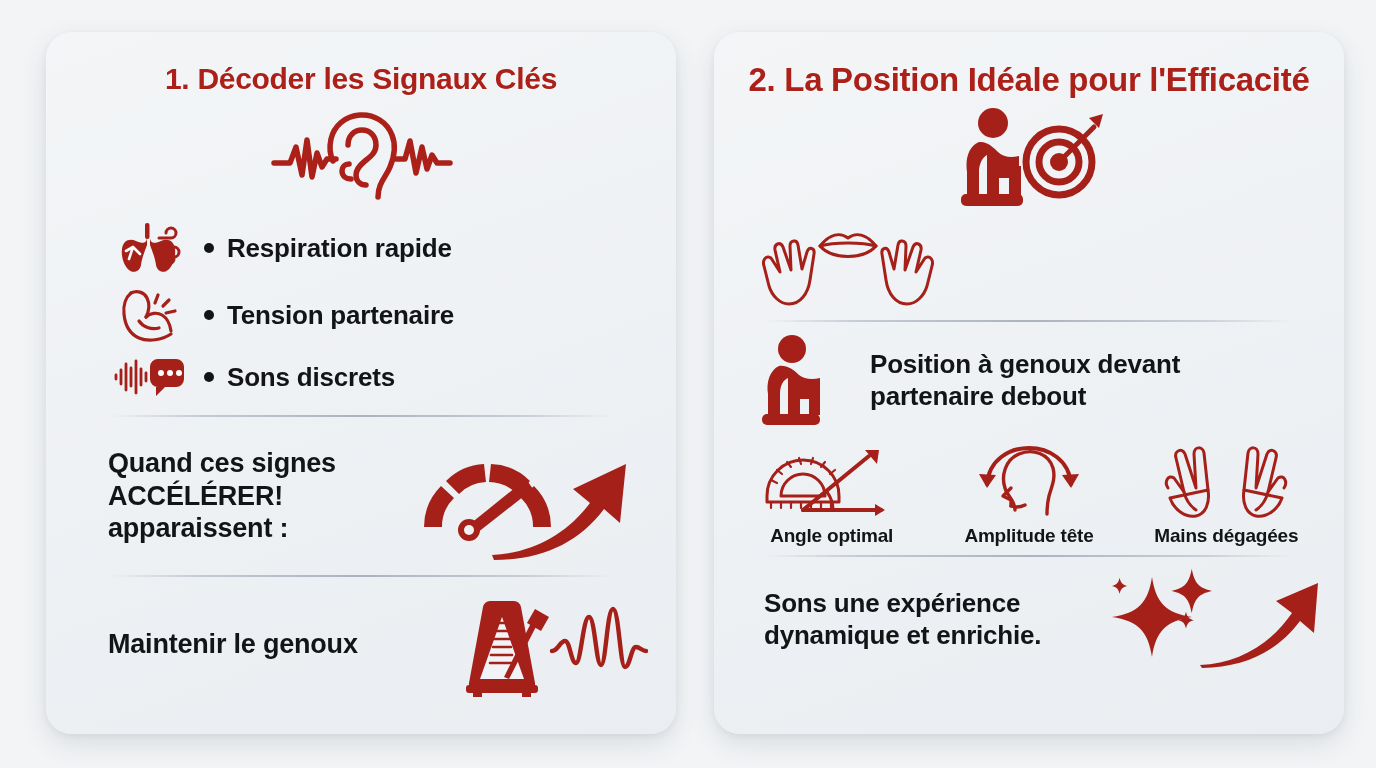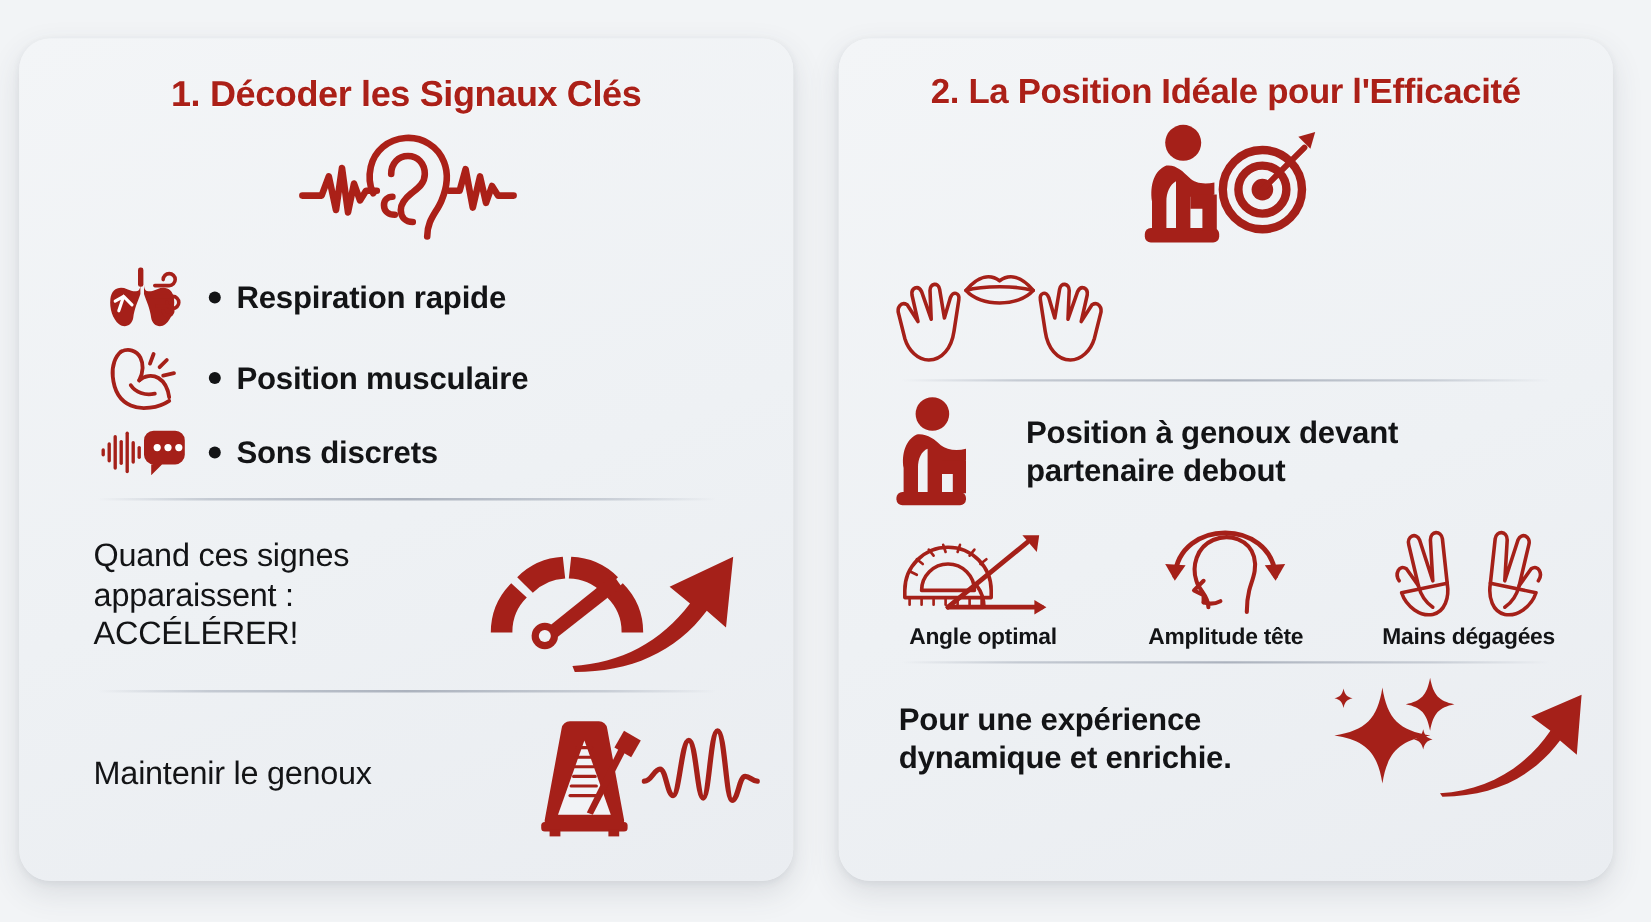--- a/index.html
+++ b/index.html
@@ -14,21 +14,22 @@
     background: #f2f4f6;
     font-family: "Liberation Sans", sans-serif;
     position: relative;
   }
 
   .stage {
     position: absolute;
     inset: 0;
     display: flex;
     gap: 38px;
-    padding: 32px 32px 34px 16px;
+    padding: 32px 32px 34px 33px;
+    margin-left: 13px;
   }
 
   .card {
     flex: 1 1 0;
     background: linear-gradient(160deg, #f3f5f7 0%, #eef1f4 55%, #eaedf1 100%);
     border-radius: 26px;
     box-shadow: 0 10px 26px rgba(60,72,88,0.13), 0 2px 6px rgba(60,72,88,0.07);
     position: relative;
     display: flex;
     flex-direction: column;
@@ -37,21 +38,21 @@
 
   .card-title {
     text-align: center;
     color: #ab2018;
     font-weight: 700;
     letter-spacing: -0.3px;
     line-height: 1.1;
     text-shadow: 0 1px 1px rgba(255,255,255,0.8);
   }
   .card-left .card-title { font-size: 30px; padding: 30px 18px 6px; }
-  .card-right .card-title { font-size: 29px; padding: 30px 10px 6px; }
+  .card-right .card-title { font-size: 33px; padding: 30px 10px 6px; }
 
   .divider {
     height: 2px;
     margin: 0 auto;
     background: linear-gradient(to right,
         rgba(170,178,190,0) 0%,
         rgba(163,171,184,0.55) 18%,
         rgba(150,158,172,0.75) 50%,
         rgba(163,171,184,0.5) 82%,
         rgba(170,178,190,0) 100%);
@@ -90,21 +91,21 @@
 
   
   .statement {
     display: flex;
     align-items: center;
     gap: 18px;
     padding: 14px 26px 14px 62px;
   }
   .statement .txt {
     font-size: 27px;
-    font-weight: 400;
+    font-weight: 700;
     color: #131416;
     line-height: 1.22;
     letter-spacing: -0.2px;
     flex: 1 1 auto;
   }
   .statement .art { flex: 0 0 auto; display: flex; align-items: center; justify-content: center; }
 
   .statement-r {
     display: flex;
     align-items: center;
@@ -196,21 +197,21 @@
           <svg width="66" height="56" viewBox="0 0 66 56" fill="none" stroke="#a52019" stroke-width="3.2" stroke-linecap="round" stroke-linejoin="round">
             <path d="M14 6 C9 10 6 18 7 27 C8 38 13 47 22 51 C31 55 45 53 54 47"></path>
             <path d="M14 6 C20 3 27 5 30 11 C33 17 32 24 29 30"></path>
             <path d="M29 30 C33 26 40 25 45 28 C50 31 53 37 54 44"></path>
             <path d="M22 34 C26 40 34 43 42 41"></path>
             <path d="M38 16 L41 8 M46 19 L52 13 M49 26 L58 24"></path>
           </svg>
         </span>
         <span class="bullet-text">
           <i class="bullet-dot"></i>
-          <span>Position musculaire</span>
+          <span>Tension partenaire</span>
         </span>
       </div>
 
       <div class="bullet-row">
         <span class="bullet-ico">
           <svg width="72" height="44" viewBox="0 0 72 44">
             <g stroke="#a52019" stroke-width="2.8" stroke-linecap="round">
               <path d="M2 20 v4"></path>
                 <path d="M7 15 v14"></path>
                 <path d="M12 9 v26"></path>
@@ -234,22 +235,22 @@
       </div>
 
     </div>
 
     <div class="spacer-sm"></div>
     <div class="divider"></div>
 
     <div class="statement">
       <div class="txt">
         <div>Quand ces signes</div>
+        <div>ACCÉLÉRER!</div>
         <div>apparaissent :</div>
-        <div>ACCÉLÉRER!</div>
       </div>
       <div class="art">
         <svg width="236" height="130" viewBox="0 0 236 130">
           <g fill="#a52019">
 
             <path d="M10 96 A58 58 0 0 1 27 55 L40 67 A40 40 0 0 0 28 96 Z"></path>
             <path d="M32 50 A58 58 0 0 1 70 33 L72 51 A40 40 0 0 0 45 63 Z"></path>
             <path d="M77 33 A58 58 0 0 1 116 50 L103 63 A40 40 0 0 0 75 51 Z"></path>
             <path d="M120 55 A58 58 0 0 1 137 96 L119 96 A40 40 0 0 0 107 67 Z"></path>
 
@@ -412,21 +413,21 @@
         </span>
         <span class="feature-label">Mains dégagées</span>
       </div>
 
     </div>
 
     <div class="divider"></div>
 
     <div class="statement-r" style="padding-left:50px;">
       <div class="txt">
-        <div>Pour une expérience</div>
+        <div>Sons une expérience</div>
         <div>dynamique et enrichie.</div>
       </div>
       <div class="art">
         <svg width="206" height="100" viewBox="0 0 206 100">
           <g fill="#a52019">
 
             <path d="M40 8 C44 34 54 44 80 48 C54 52 44 62 40 88 C36 62 26 52 0 48 C26 44 36 34 40 8 Z"></path>
 
             <path d="M78 2 C81 18 86 23 100 26 C86 29 81 34 78 50 C75 34 70 29 56 26 C70 23 75 18 78 2 Z" transform="translate(8,-2) scale(0.92)"></path>
 

